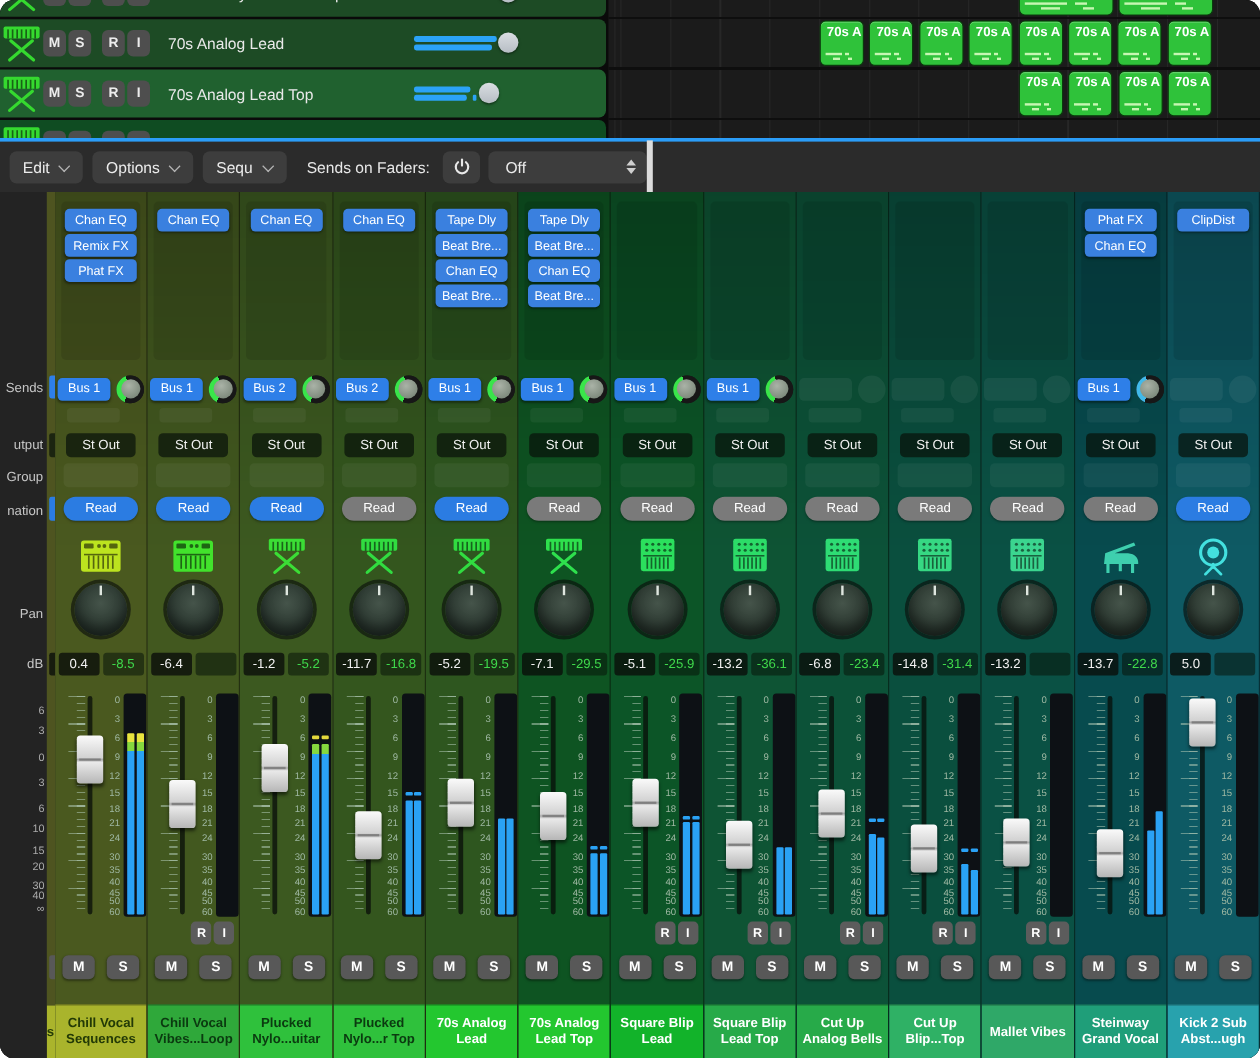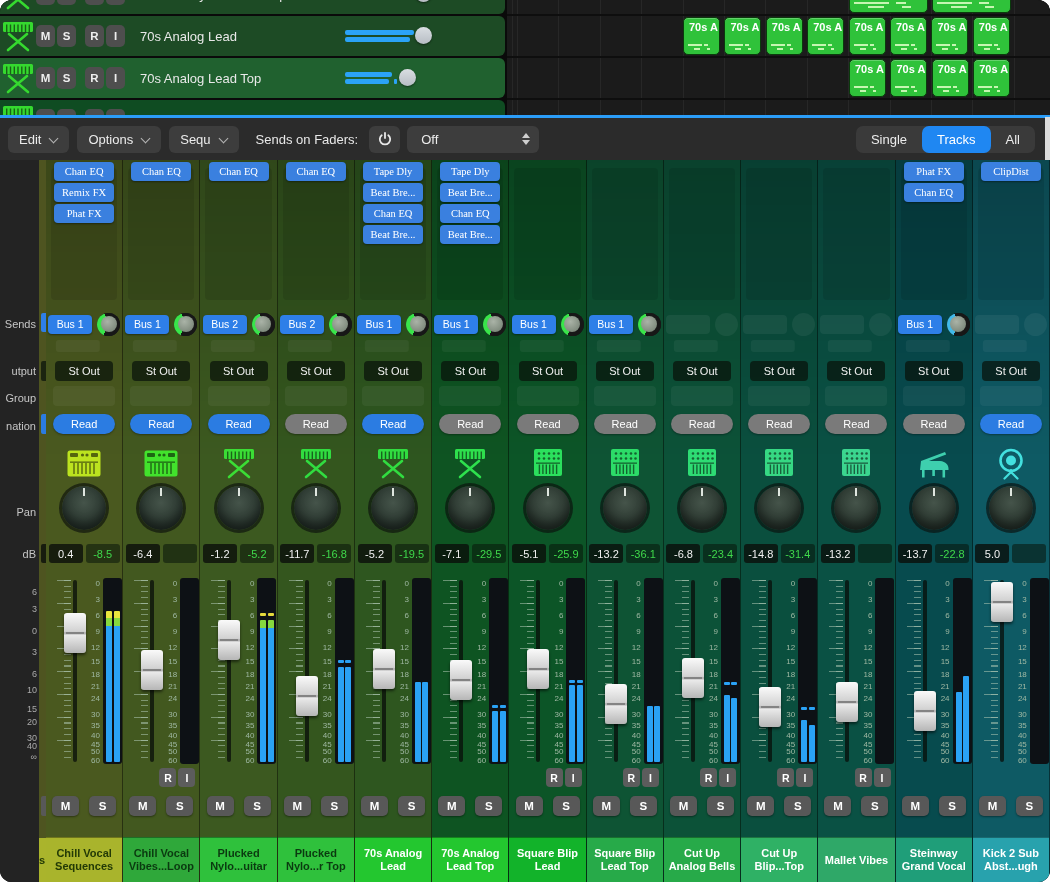--- a/index.html
+++ b/index.html
@@ -61,21 +61,21 @@
   .glabel{position:absolute;right:10px;color:#c6c6c6;font-size:11px;transform:translateY(-50%);white-space:nowrap;}
   .gscale{position:absolute;right:9px;color:#ababab;font-size:9px;transform:translateY(-50%);}
   #sliver{position:absolute;right:0;top:0;bottom:0;width:7px;background:#4e5420;overflow:hidden;}
   .sfrag{position:absolute;right:0;width:5px;border-radius:2px 0 0 2px;}
   .sliver-plate{position:absolute;right:0;bottom:0;width:7px;height:44px;background:#aab42c;color:#233a06;
                 font-size:11px;font-weight:bold;padding-top:16px;box-sizing:border-box;overflow:hidden;}
 
   #strips{position:relative;flex:1;display:flex;}
   .strip{position:relative;flex:1;border-right:1px solid rgba(0,0,0,.45);box-sizing:border-box;overflow:hidden;}
   .slot-shadow{position:absolute;top:8px;left:5px;right:5px;height:132px;background:rgba(0,0,0,.10);border-radius:4px;}
-  .plugins{position:absolute;top:2px;left:0;right:0;display:flex;flex-direction:column;align-items:center;gap:2px;font-family:Liberation Serif, serif;}
+  .plugins{position:absolute;top:14px;left:0;right:0;display:flex;flex-direction:column;align-items:center;gap:2px;}
   .plugin-pill{min-width:60px;max-width:70px;height:19px;background:#3a80df;border-radius:4px;color:#fff;font-size:10.5px;
                display:flex;align-items:center;justify-content:center;padding:0 4px;box-sizing:border-box;
                box-shadow:0 1px 2px rgba(0,0,0,.4);white-space:nowrap;}
   .send-row{position:absolute;top:152px;left:0;right:0;height:24px;display:flex;align-items:center;justify-content:center;gap:5px;}
   .bus-pill{width:44px;height:19px;background:#2e7fe8;border-radius:4px;color:#fff;font-size:10.5px;
             display:flex;align-items:center;justify-content:center;box-shadow:0 1px 2px rgba(0,0,0,.4);}
   .bus-pill.ghost{background:rgba(255,255,255,.06);box-shadow:none;}
   .send-knob{width:23px;height:23px;border-radius:50%;position:relative;background:#141414;}
   .send-knob .arc{position:absolute;inset:0;border-radius:50%;}
   .send-knob .kcap{position:absolute;inset:3.5px;border-radius:50%;background:radial-gradient(circle at 40% 35%,#aab3a7,#6f7c6e);}
@@ -341,25 +341,20 @@
         </svg>
       </span>
     </div>
     <div class="select">
       <span>Off</span>
       <span class="updown">
           <i class="up"></i>
           <i class="dn"></i>
         </span>
     </div>
-    <div class="seg" id="seg-host">
-        <div class="seg-item">Single</div>
-        <div class="seg-item active">Tracks</div>
-        <div class="seg-item">All</div>
-      </div>
     <div class="tb-divider"></div>
   </div>
 
   <div id="mixer">
     <div id="gutter">
       <span class="glabel" style="top:164px">Sends</span>
       <span class="glabel" style="top:211px">utput</span>
       <span class="glabel" style="top:238px">Group</span>
       <span class="glabel" style="top:266px">nation</span>
       <span class="glabel" style="top:352px">Pan</span>

